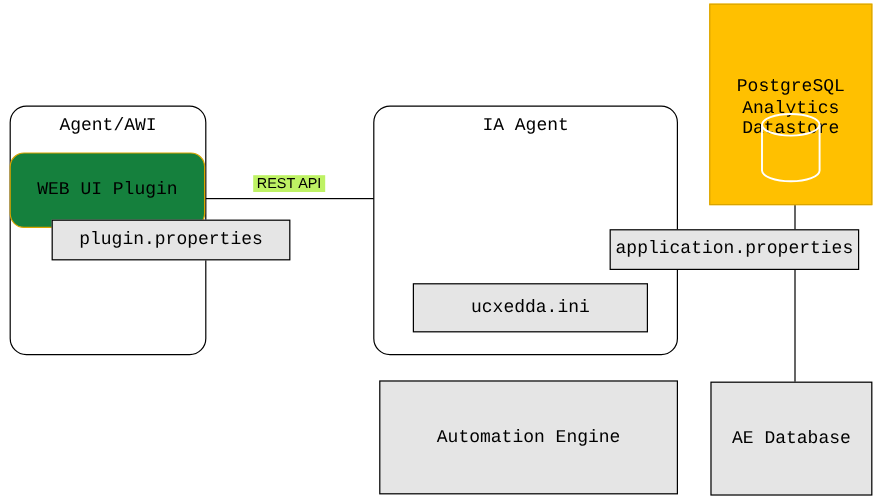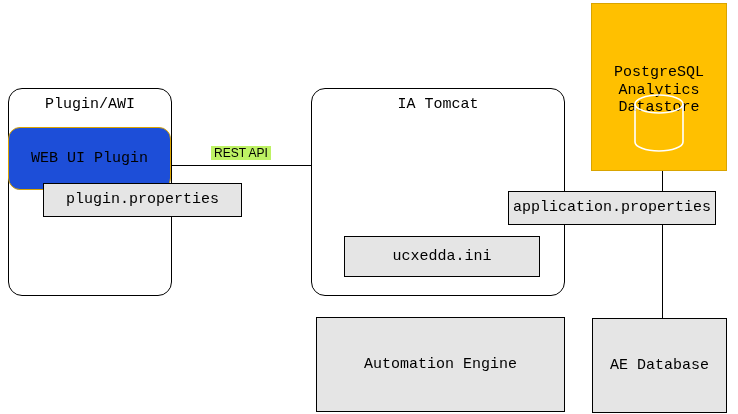--- a/index.html
+++ b/index.html
@@ -40,21 +40,21 @@
   
   .rect-box {
     border: 1px solid #000000;
     background: #e5e5e5;
     font-size: 15px;
   }
   
   .orange-round {
     border: 1px solid #d9a400;
     border-radius: 12px;
-    background: #1d4ed8;
+    background: #15803d;
     font-size: 15px;
     text-align: right;
   }
   
   .orange-sq {
     border: 1px solid #d9a400;
     background: #FFC000;
     font-size: 15px;
     align-items: flex-start;
     padding-top: 7px;
@@ -89,35 +89,35 @@
 
   <div class="edge edge-h" style="left:171px; top:165px; width:141px;"></div>
 
   <div class="edge edge-v" style="left:437px; top:194px; height:43px;"></div>
 
   <div class="edge edge-v" style="left:662px; top:170px; height:22px;"></div>
 
   <div class="edge edge-v" style="left:662px; top:224px; height:95px;"></div>
 
   <div class="node container-box" style="left:8px; top:88px; width:164px; height:208px;">
-    <span class="node-label">Plugin/AWI</span>
+    <span class="node-label">Agent/AWI</span>
   </div>
 
   <div class="node orange-round" style="left:8px; top:127px; width:163px; height:63px;">
     <span class="node-label">WEB UI Plugin</span>
   </div>
 
   <div class="node rect-box" style="left:43px; top:183px; width:199px; height:34px;">
     <span class="node-label">plugin.properties</span>
   </div>
 
   <div class="edge-label" style="left:211px; top:146px;">REST API</div>
 
   <div class="node container-box" style="left:311px; top:88px; width:254px; height:208px;">
-    <span class="node-label">IA Tomcat</span>
+    <span class="node-label">IA Agent</span>
   </div>
 
 
   <div class="node rect-box" style="left:344px; top:236px; width:196px; height:41px;">
     <span class="node-label">ucxedda.ini</span>
   </div>
 
   <div class="node orange-sq" style="left:591px; top:3px; width:136px; height:168px;">
     <span class="node-label" style="width:100%;">PostgreSQL
 Analytics

